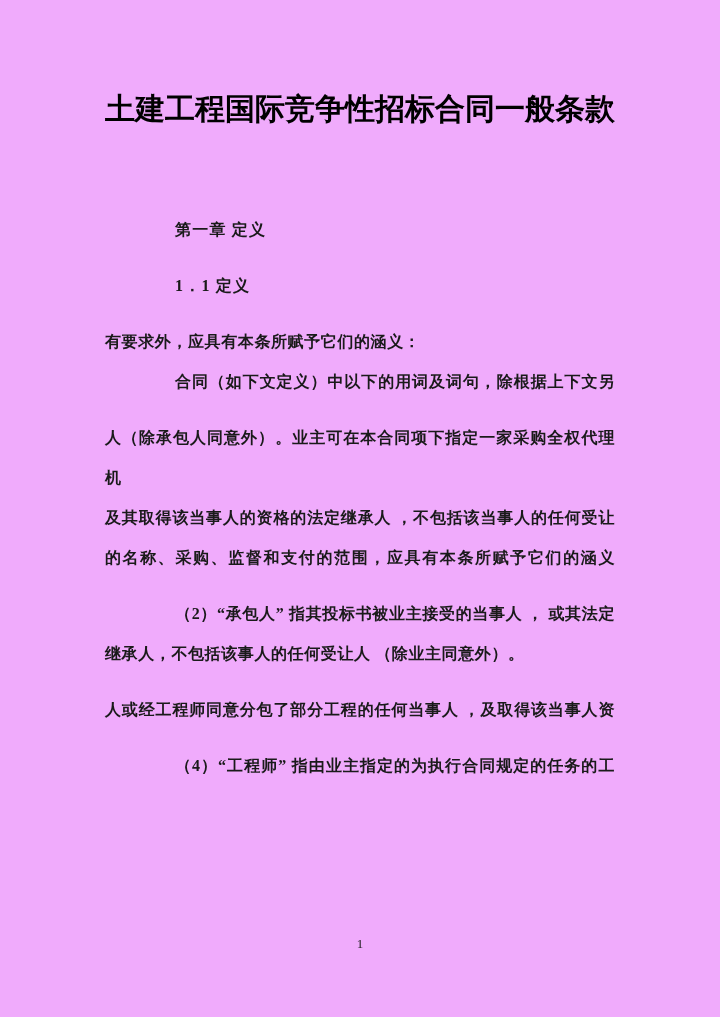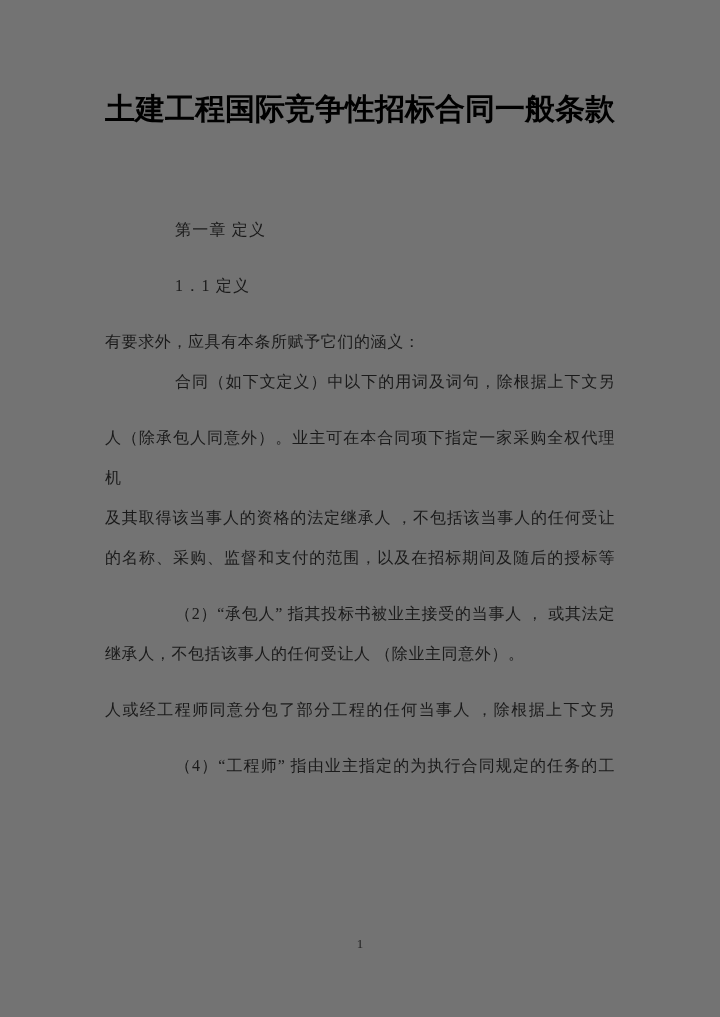--- a/index.html
+++ b/index.html
@@ -3,21 +3,21 @@
 <meta charset="utf-8">
 <style>
   * { box-sizing: border-box; }
   html, body { margin: 0; padding: 0; }
   body { background: #ffffff; }
 
   .page {
     position: relative;
     width: 720px;
     height: 1017px;
-    background: #737373;
+    background: #f0abfc;
     color: #1a1a1a;
     overflow: hidden;
     font-family: "Liberation Serif", "DejaVu Serif", serif;
   }
 
   .doc-title {
     margin: 0;
     padding-top: 88px;
     text-align: center;
     font-size: 30px;
@@ -26,20 +26,21 @@
     color: #000000;
     font-family: "DejaVu Sans", "Liberation Sans", sans-serif;
     letter-spacing: 0px;
     white-space: nowrap;
   }
 
   .doc-body {
     margin: 80px 105px 0 105px;
     font-size: 16px;
     line-height: 40px;
+    font-weight: bold;
   }
 
   .h-line {
     padding-left: 70px;
     margin-bottom: 16px;
     letter-spacing: 1.2px;
   }
 
   .para { margin-bottom: 16px; }
 
@@ -78,28 +79,28 @@
     <div class="h-line">1．1 定义</div>
 
     <div>
         <div class="para">
           <div class="t-line">有要求外，应具有本条所赋予它们的涵义：</div>
           <div class="t-line first just">合同（如下文定义）中以下的用词及词句，除根据上下文另</div>
         </div>
         <div class="para">
           <div class="t-line just">人（除承包人同意外）。业主可在本合同项下指定一家采购全权代理机</div>
           <div class="t-line just">及其取得该当事人的资格的法定继承人 ，不包括该当事人的任何受让</div>
-          <div class="t-line just">的名称、采购、监督和支付的范围，以及在招标期间及随后的授标等</div>
+          <div class="t-line just">的名称、采购、监督和支付的范围，应具有本条所赋予它们的涵义</div>
         </div>
         <div class="para">
           <div class="t-line first just">（2）“承包人” 指其投标书被业主接受的当事人 ， 或其法定</div>
           <div class="t-line">继承人，不包括该事人的任何受让人 （除业主同意外）。</div>
         </div>
         <div class="para">
-          <div class="t-line just">人或经工程师同意分包了部分工程的任何当事人 ，除根据上下文另</div>
+          <div class="t-line just">人或经工程师同意分包了部分工程的任何当事人 ，及取得该当事人资</div>
         </div>
         <div class="para">
           <div class="t-line first just">（4）“工程师” 指由业主指定的为执行合同规定的任务的工</div>
         </div>
       </div>
 
   </div>
 
   <div class="page-number">1</div>
 

